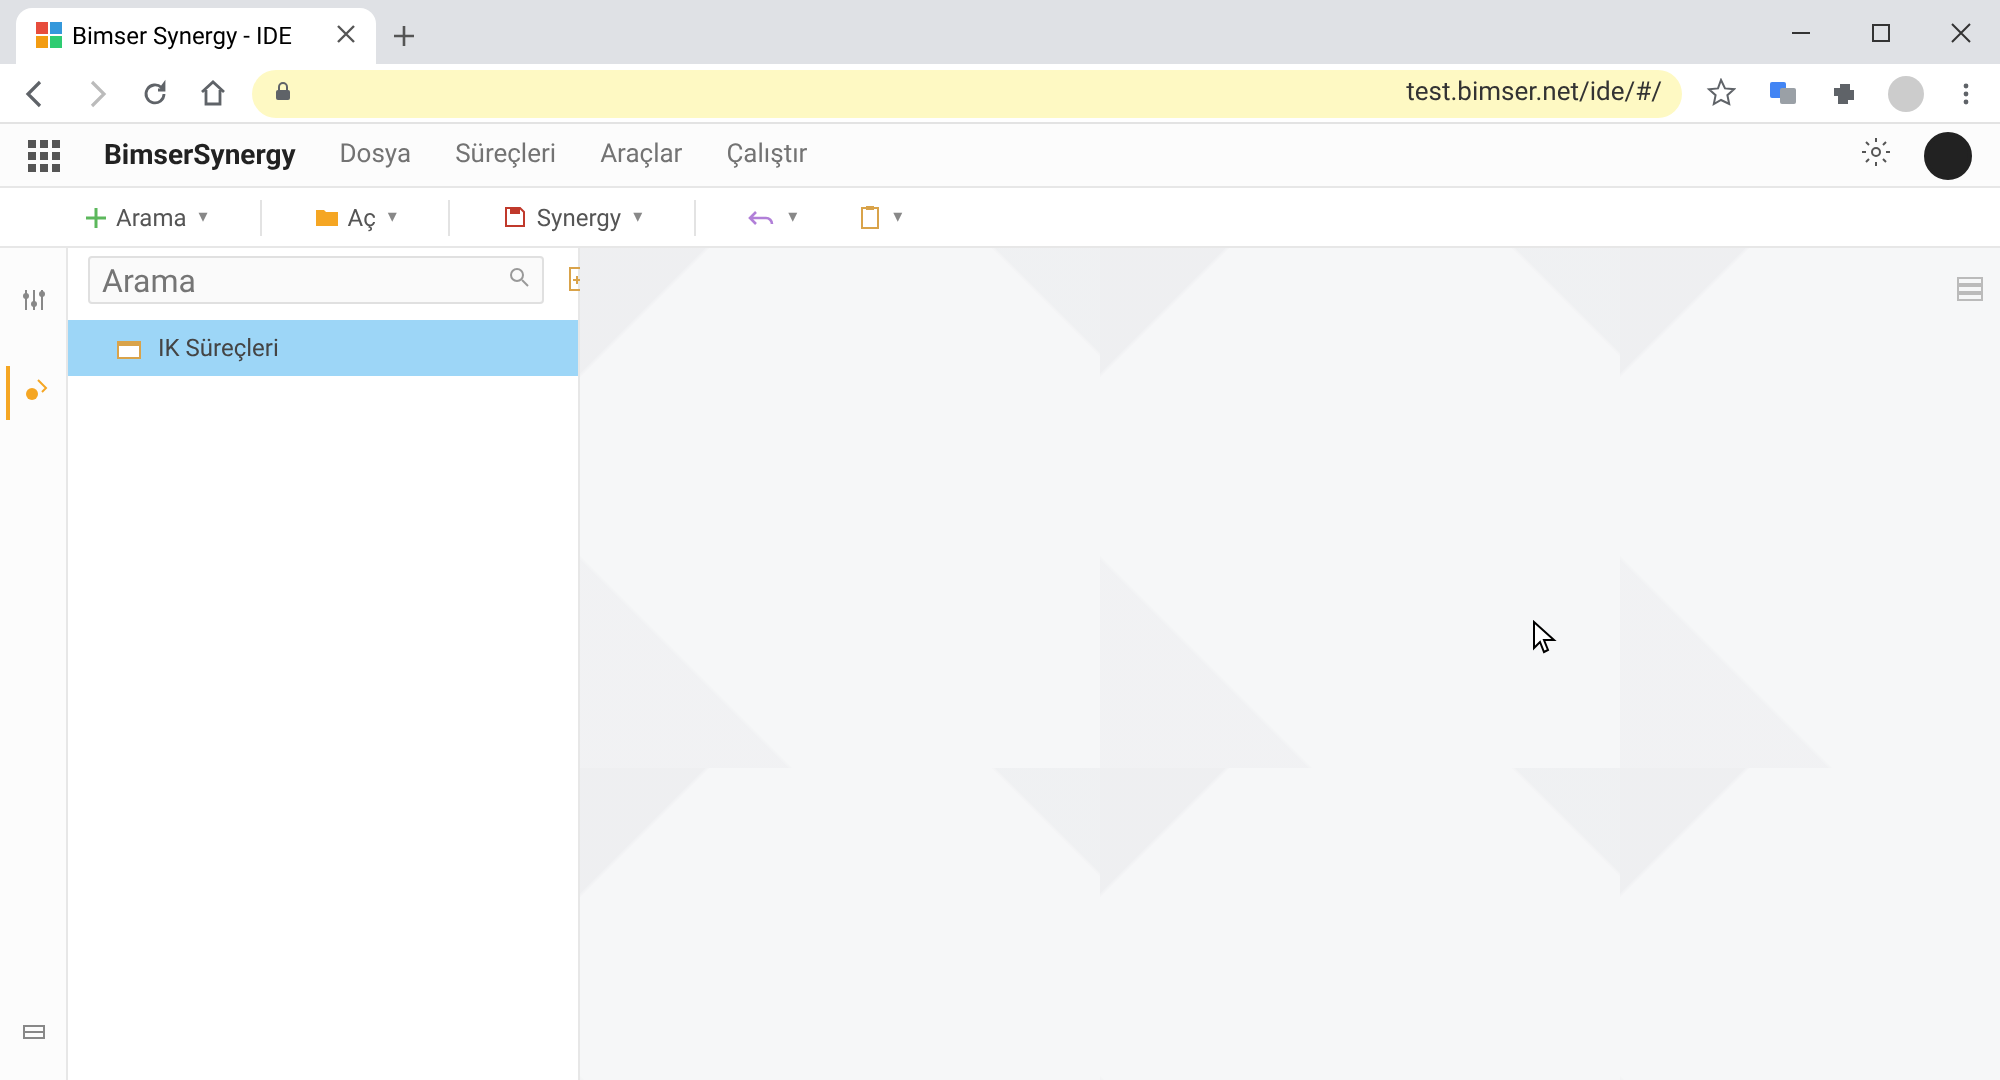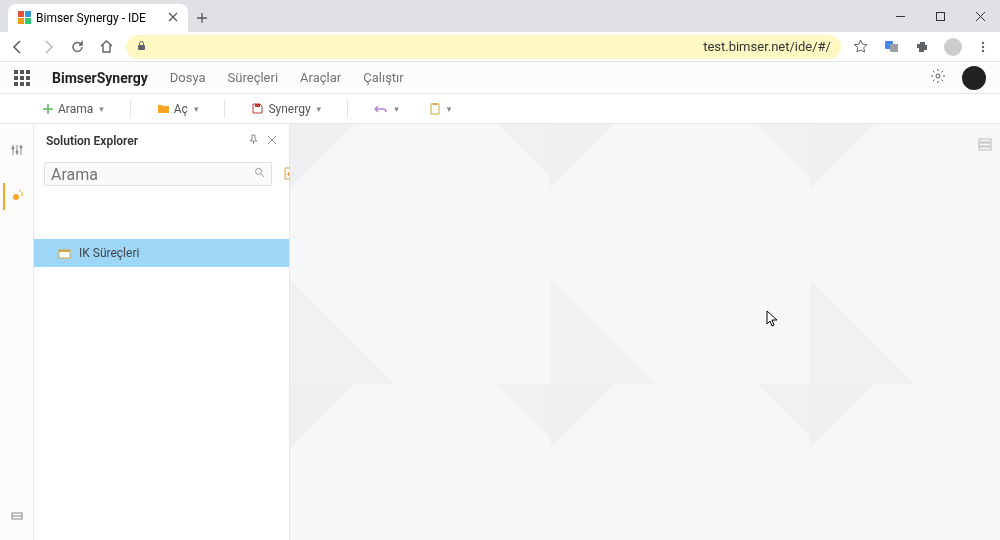--- a/index.html
+++ b/index.html
@@ -47,21 +47,21 @@
     .rail-bottom { position: absolute; bottom: 10px; }
     
     .panel { width: 256px; background: #fff; border-right: 1px solid #e7e7e7; display: flex; flex-direction: column; }
     .panel-hdr { height: 34px; display: flex; align-items: center; padding: 0 12px; font-size: 12px; font-weight: 600; color: #333; justify-content: space-between; }
     .panel-hdr-right { display: flex; gap: 8px; color: #888; }
     .panel-tools { display: flex; align-items: center; padding: 4px 10px 8px; gap: 10px; }
     .search-box { flex: 1; height: 24px; border: 1px solid #e0e0e0; border-radius: 2px; display: flex; align-items: center; padding: 0 6px; font-size: 12px; color: #aaa; background: #fafafa; }
     .search-box input { border: none; outline: none; flex: 1; background: transparent; font-size: 16px; color: #333; }
     .tool-ic { color: #888; cursor: pointer; }
     
-    .tree { flex: 1; margin-top: 45px; }
+    .tree { flex: 1; }
     .tree-item { height: 28px; display: flex; align-items: center; padding-left: 24px; gap: 8px; font-size: 12px; color: #444; cursor: pointer; }
     .tree-item.sel { background: #9dd6f7; }
     .tree-ic { display: inline-flex; }
     
     .content { flex: 1; background: #f6f7f8; position: relative; }
     .content::before { content:''; position:absolute; inset:0; background: 
       linear-gradient(135deg, rgba(220,222,225,0.3) 12%, transparent 12.5%),
       linear-gradient(225deg, rgba(220,222,225,0.25) 10%, transparent 10.5%),
       linear-gradient(45deg, rgba(228,230,233,0.3) 20%, transparent 20.5%);
       background-size: 260px 260px; }
@@ -257,31 +257,20 @@
           <circle cx="5" cy="9" r="3" fill="#f5a623"></circle>
           <path d="M8 2l4 4-2 2" stroke="#f5a623" fill="none"></path>
         </svg></span>
     <span class="rail-icon rail-bottom"><svg width="14" height="14" viewBox="0 0 14 14">
           <rect x="2" y="5" width="10" height="6" stroke="currentColor" fill="none"></rect>
           <path d="M2 8h10" stroke="currentColor"></path>
         </svg></span>
   </div>
 
   <div class="panel">
-    <div class="panel-hdr">
-      <span>Solution Explorer</span>
-      <div class="panel-hdr-right">
-        <span><svg width="11" height="11" viewBox="0 0 11 11">
-              <path d="M4 1h3v4l2 2H2l2-2V1zM5.5 7v3" stroke="currentColor" fill="none"></path>
-            </svg></span>
-        <span><svg width="10" height="10" viewBox="0 0 10 10">
-              <path d="M1 1l8 8M9 1l-8 8" stroke="currentColor"></path>
-            </svg></span>
-      </div>
-    </div>
     <div class="panel-tools">
       <div class="search-box">
         <input placeholder="Arama" style="">
         <span><svg width="11" height="11" viewBox="0 0 11 11">
               <circle cx="4.5" cy="4.5" r="3" stroke="#999" fill="none"></circle>
               <path d="M7 7l3 3" stroke="#999"></path>
             </svg></span>
       </div>
       <span class="tool-ic"><svg width="13" height="13" viewBox="0 0 13 13">
             <path d="M3 1h5l2 2v9H3z" stroke="#d9a34a" fill="none"></path>

